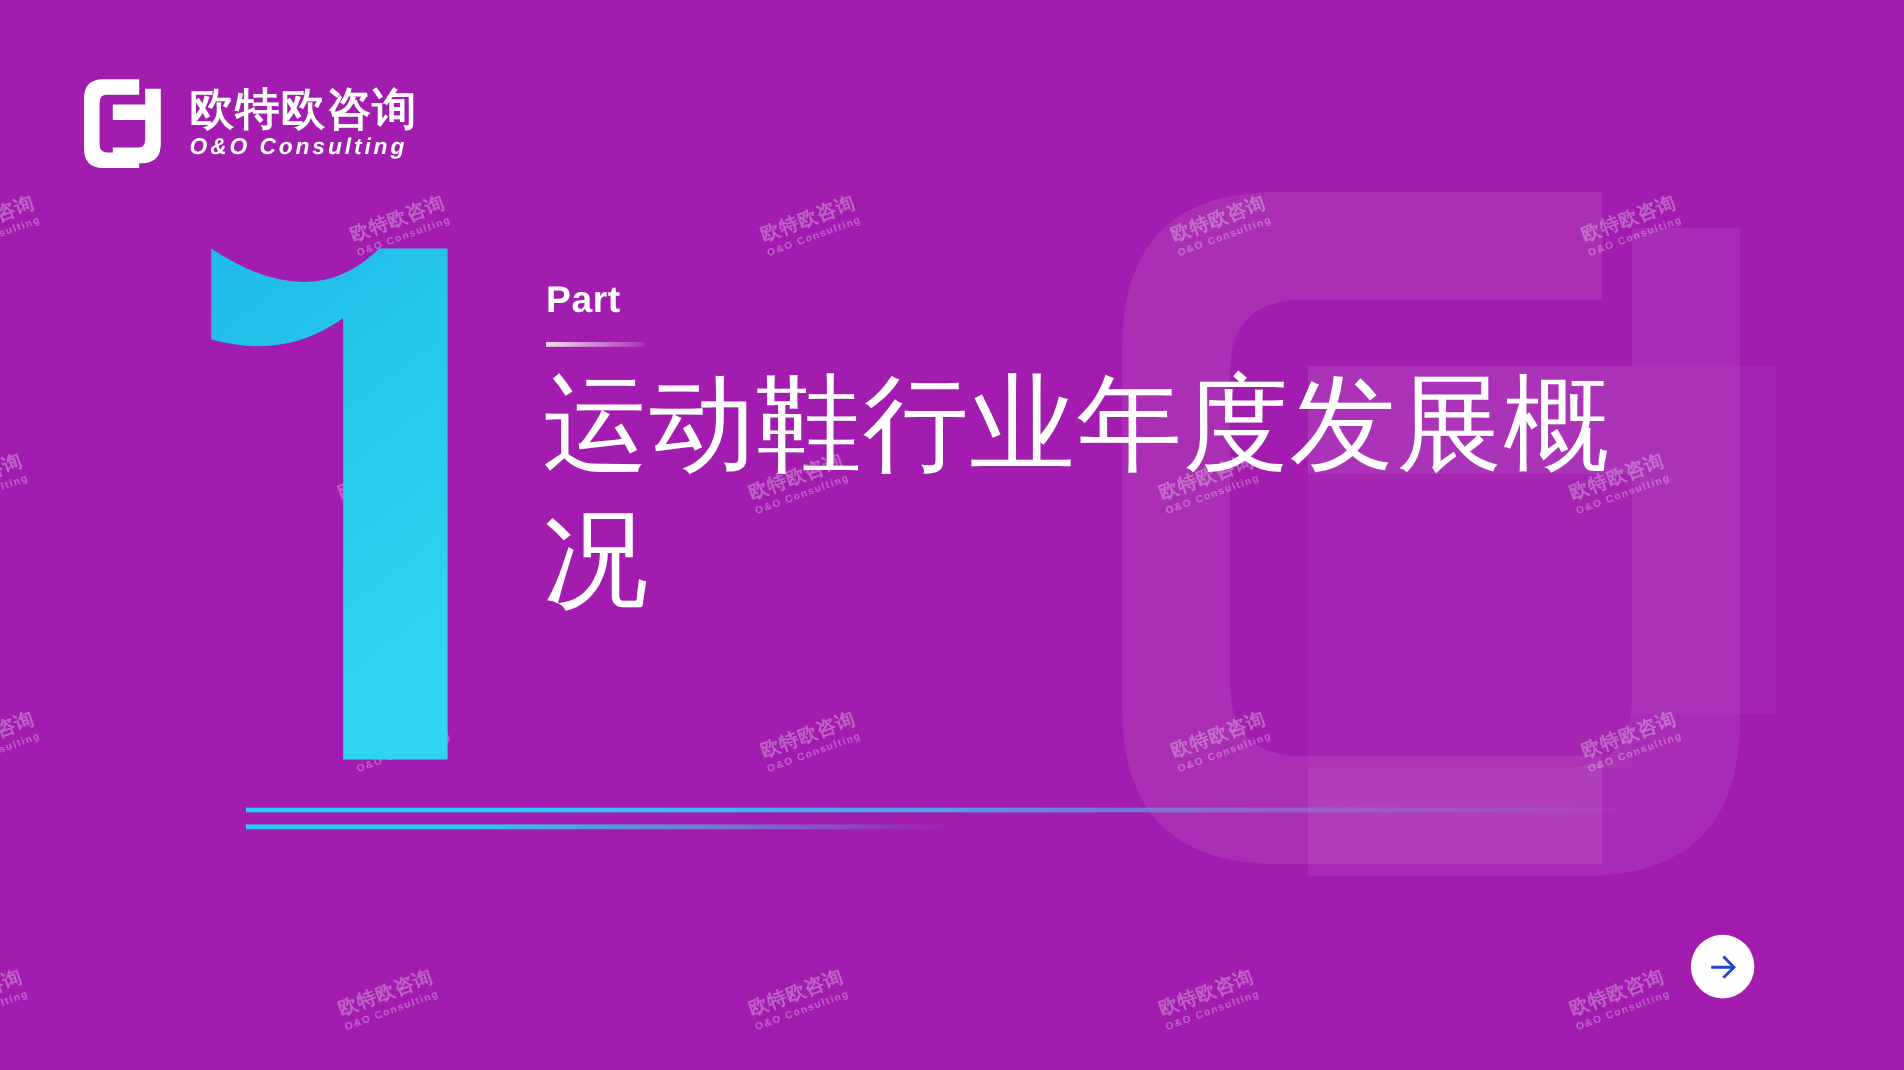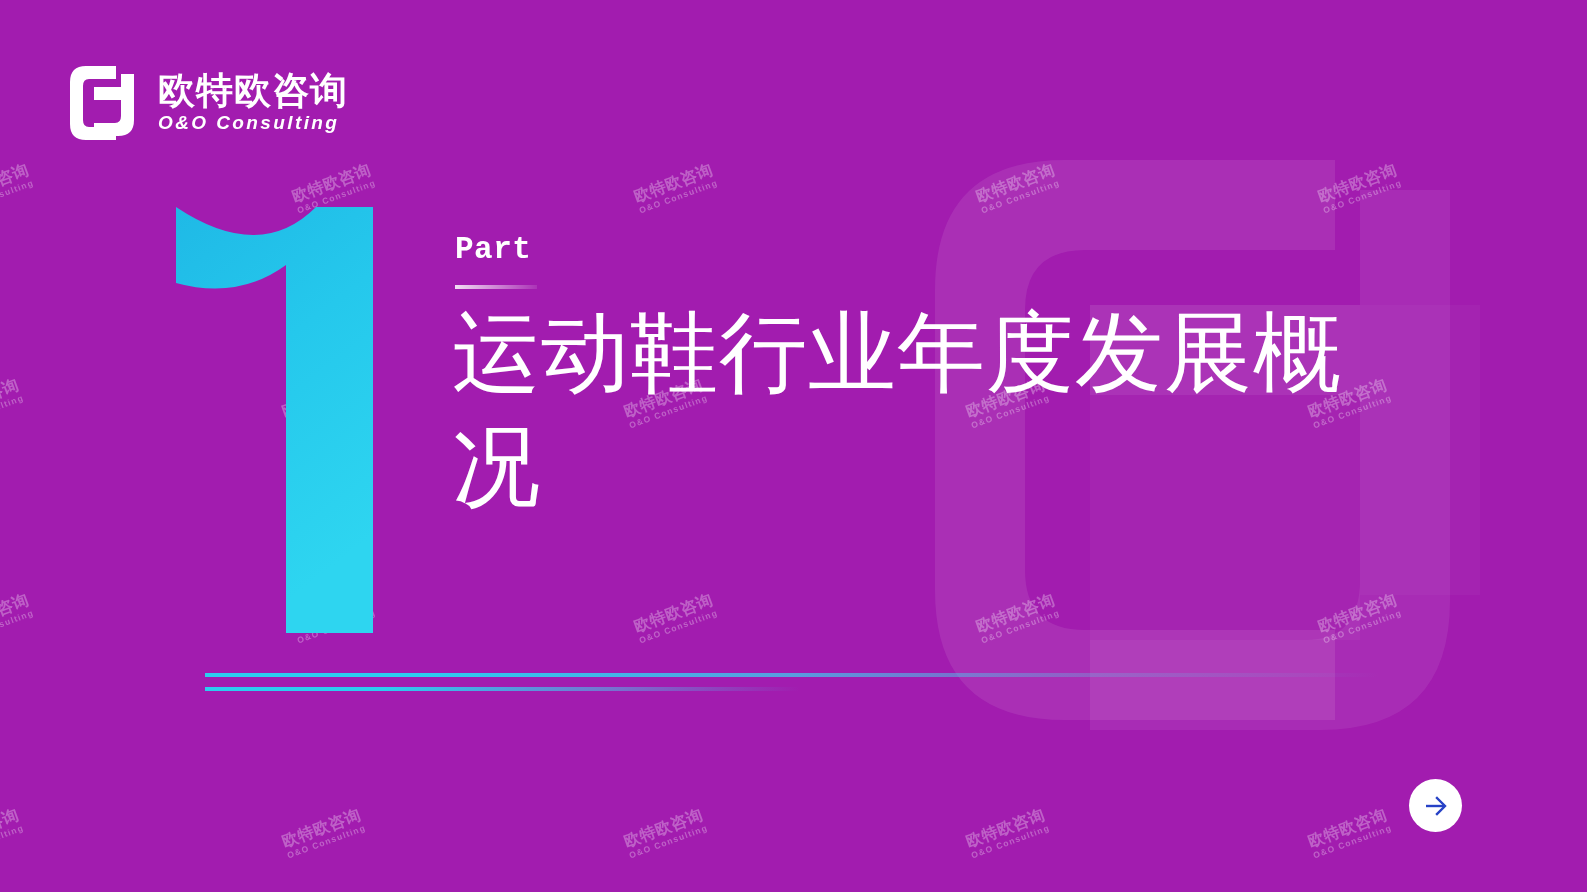--- a/index.html
+++ b/index.html
@@ -112,21 +112,20 @@
     left: 455px;
     top: 234px;
     z-index: 12;
   }
   .part-label {
     font-size: 31px;
     font-weight: 700;
     color: #ffffff;
     letter-spacing: 0.5px;
     line-height: 1;
-    font-family: Liberation Mono, monospace;
   }
   .part-rule {
     margin-top: 20px;
     width: 82px;
     height: 4px;
     background: linear-gradient(to right, rgba(255,255,255,0.85), rgba(255,255,255,0.10));
   }
 
   
   .title {

